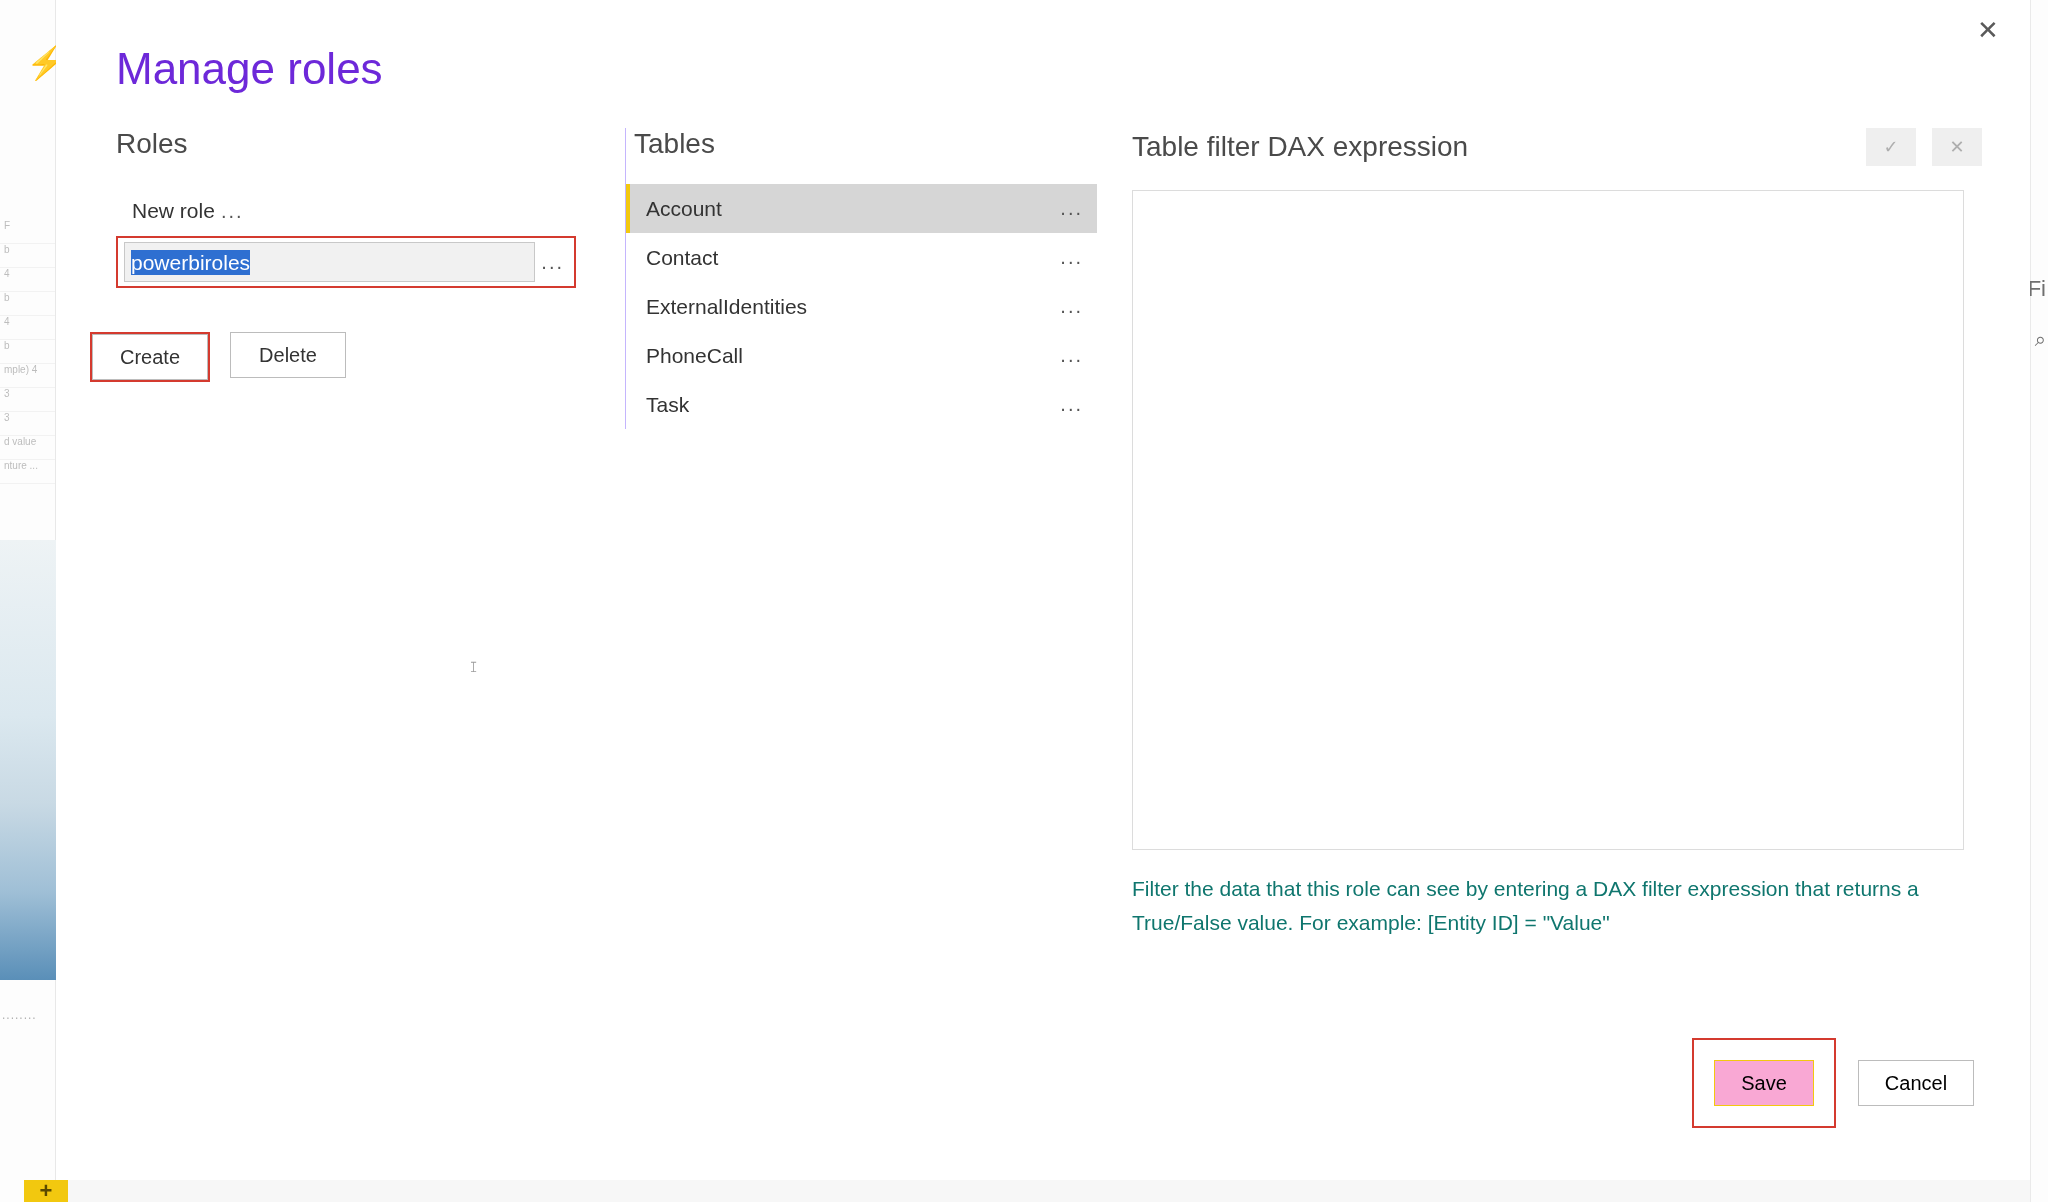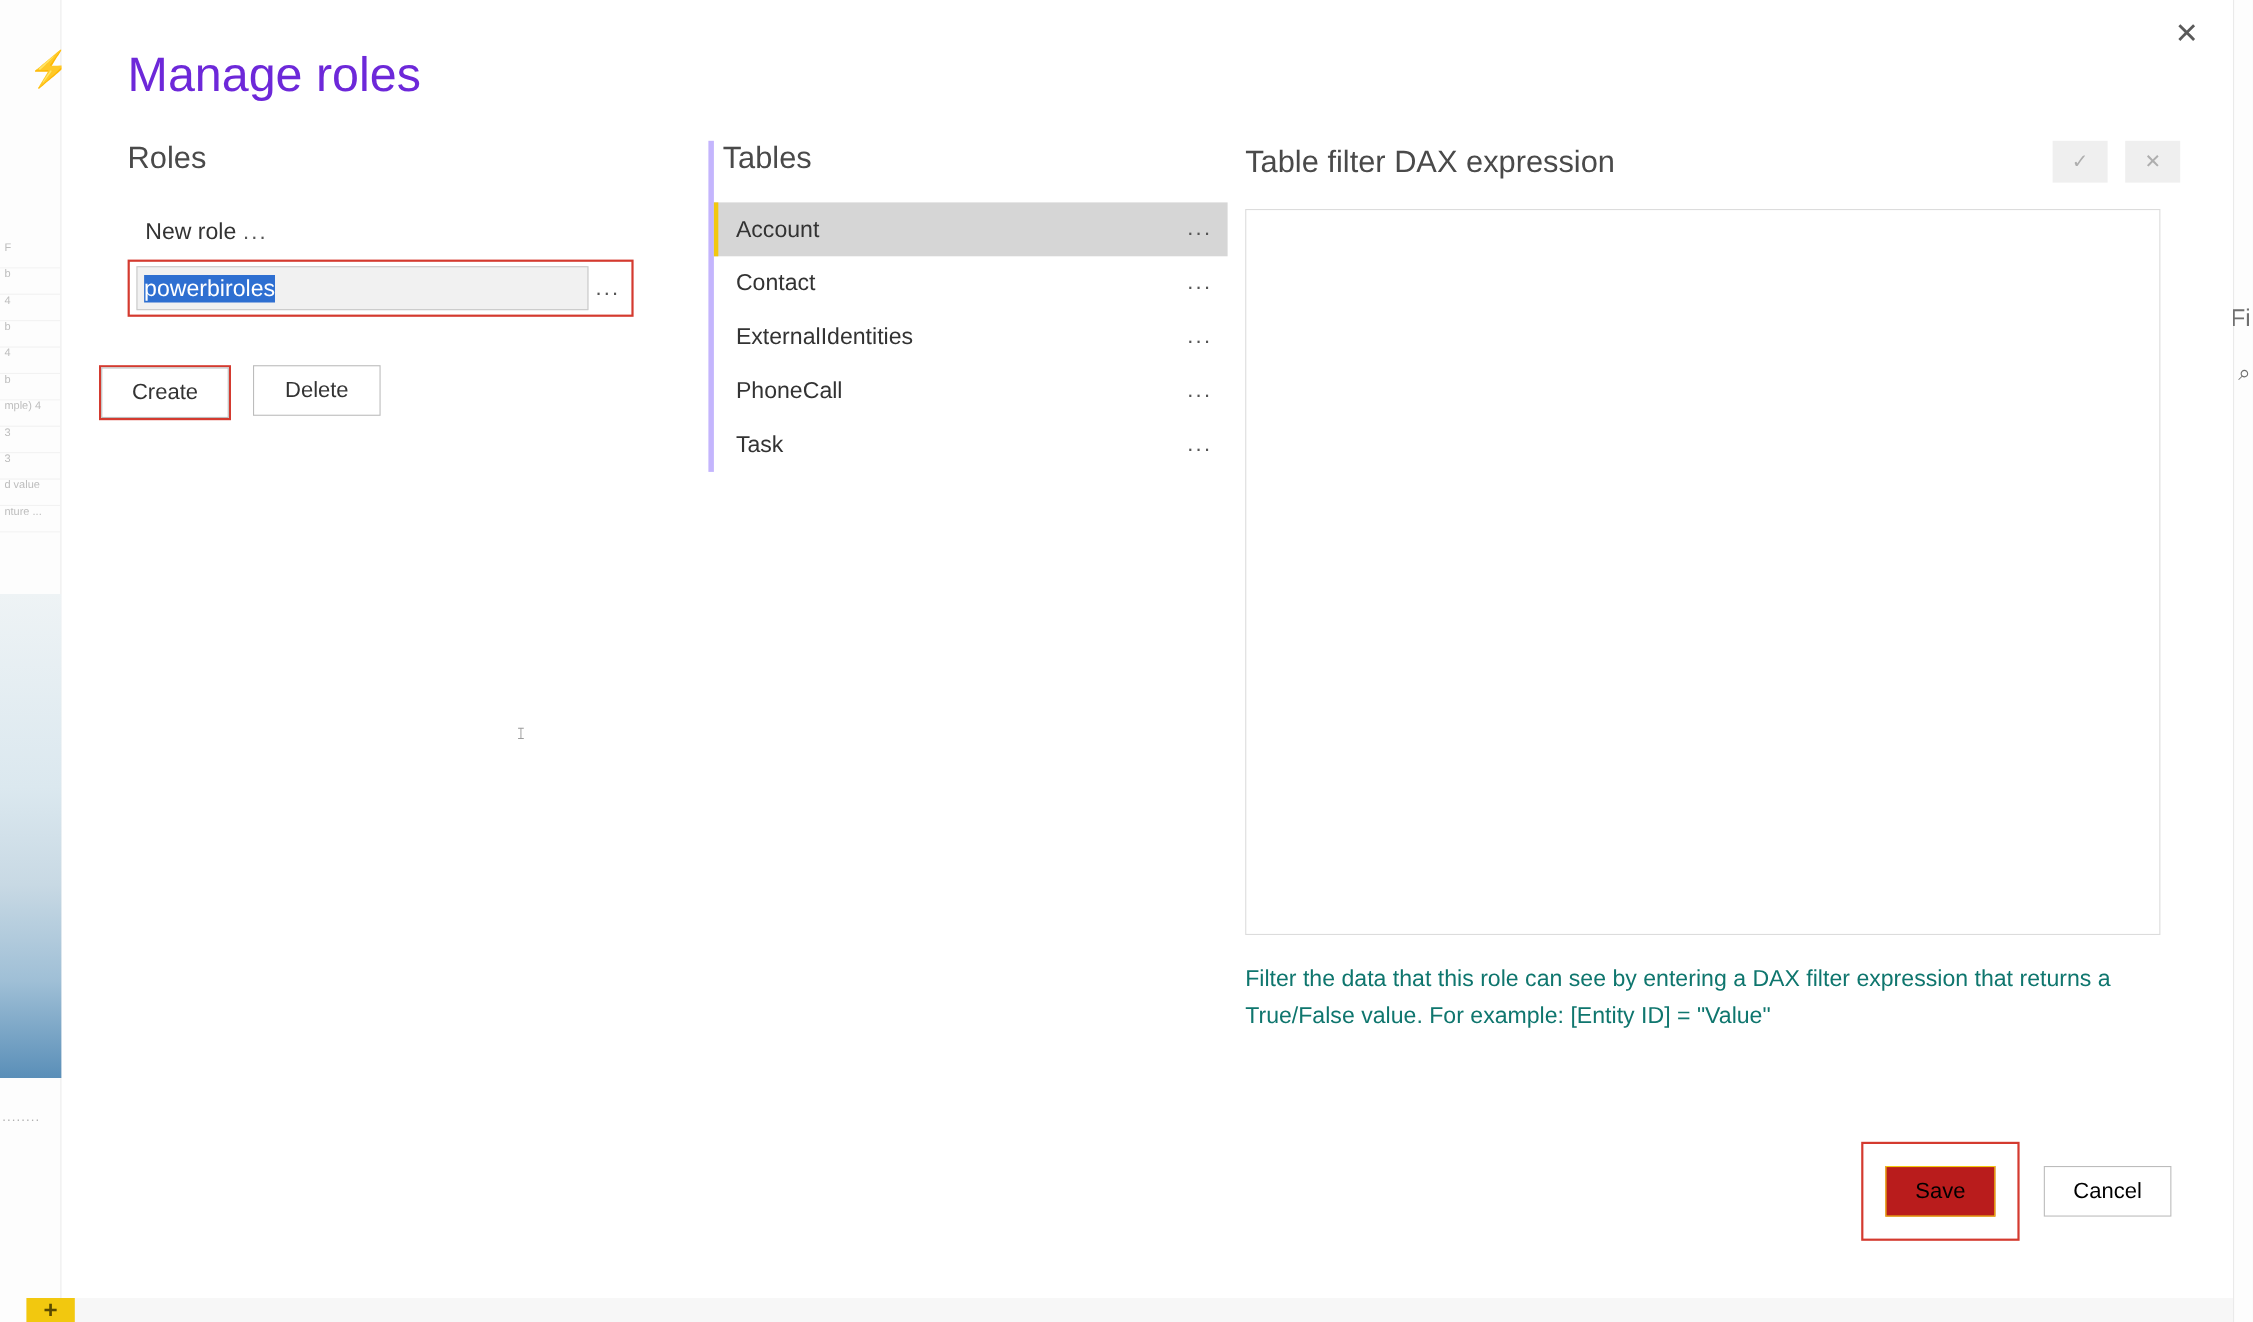--- a/index.html
+++ b/index.html
@@ -94,21 +94,21 @@
     font-weight: 300;
     color: #4a4a4a;
   }
 
   
   .col {
     position: absolute;
     top: 128px;
   }
   .col-roles   { left: 60px;  width: 460px; }
-  .col-tables  { left: 588px; width: 472px; border-left: 5px solid #c4b5fd; padding-left: 0; }
+  .col-tables  { left: 569px; width: 472px; border-left: 1px solid #c4b5fd; padding-left: 0; }
   .col-dax     { left: 1076px; width: 850px; }
 
   .col-tables .section-header { margin-left: 8px; }
 
   
   .roles-list {
     margin-top: 28px;
   }
   .role-row {
     display: flex;
@@ -237,21 +237,21 @@
     right: 56px;
     display: flex;
     align-items: center;
     gap: 22px;
   }
   .save-wrap {
     border: 2px solid #d43a2f;
     padding: 20px;
   }
   .btn-save {
-    background: #b91c1c;
+    background: #f9a8d4;
     border: 1px solid #f2c80f;
     min-width: 100px;
     height: 46px;
     font-size: 20px;
     cursor: pointer;
   }
   .btn-cancel {
     background: #fff;
     border: 1px solid #bcbcbc;
     min-width: 116px;

